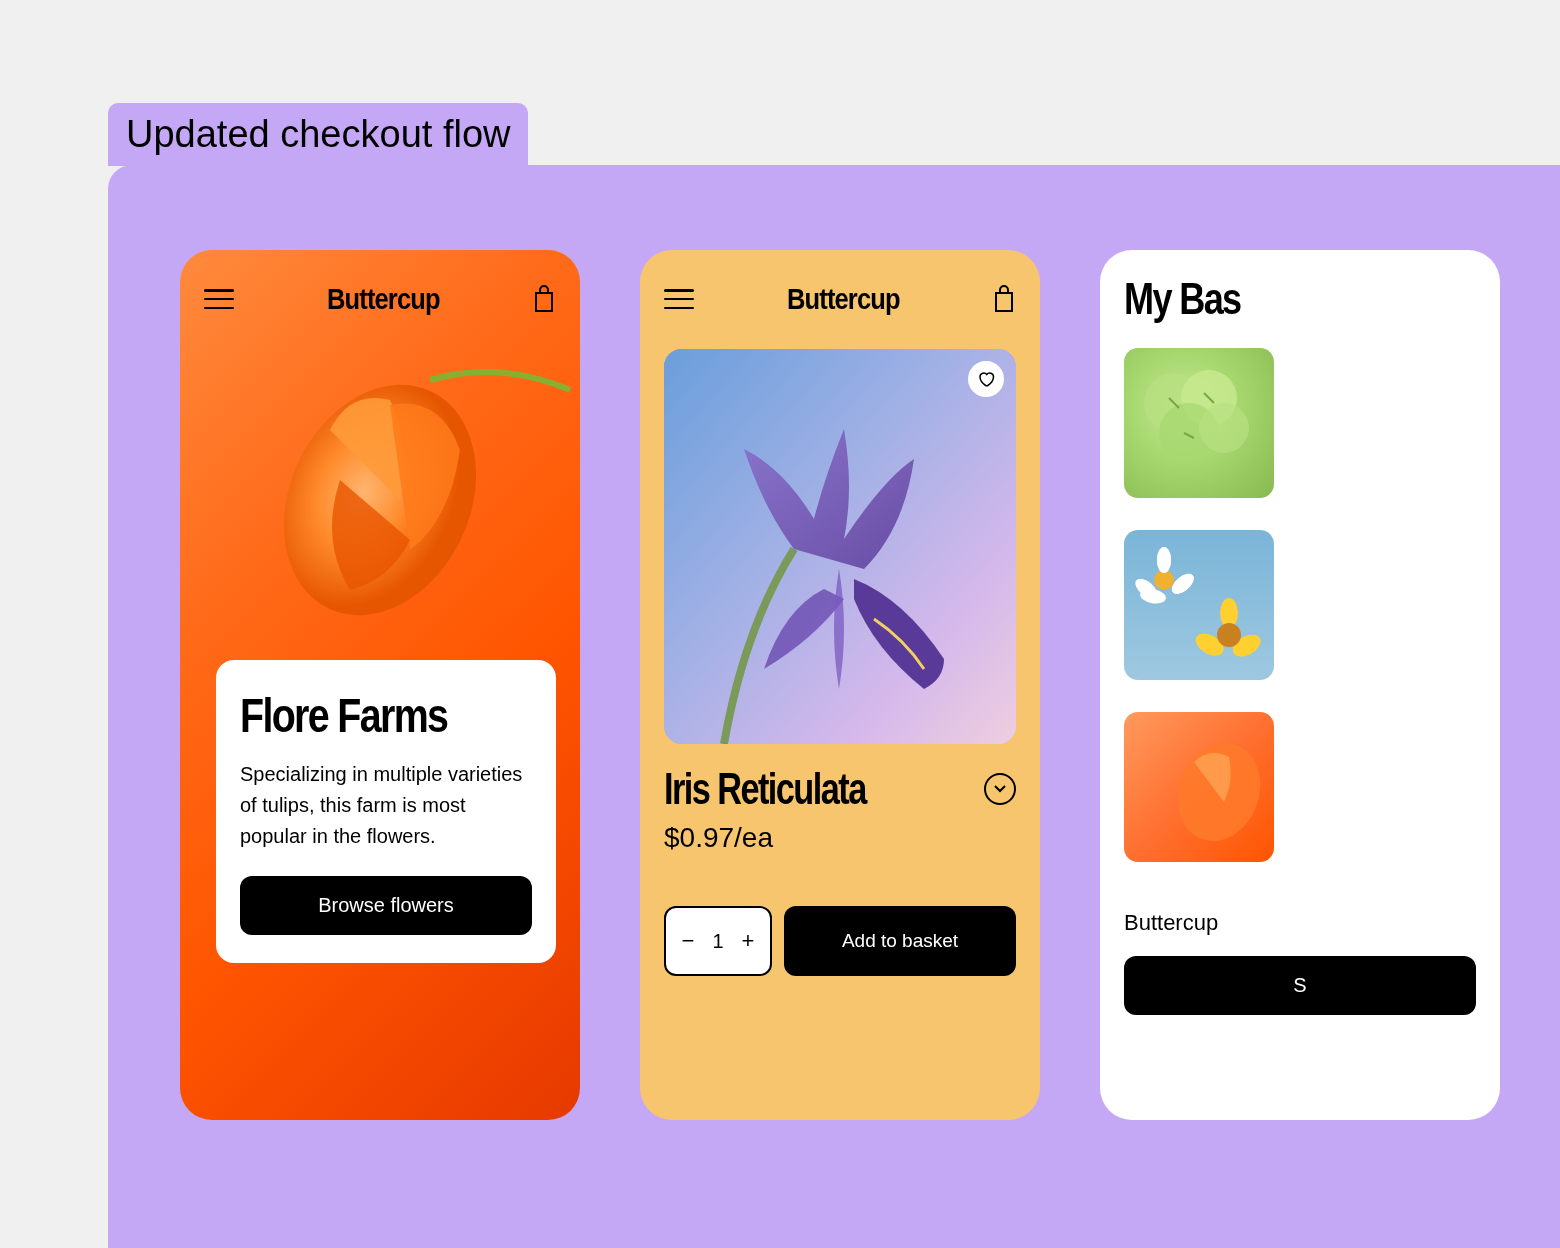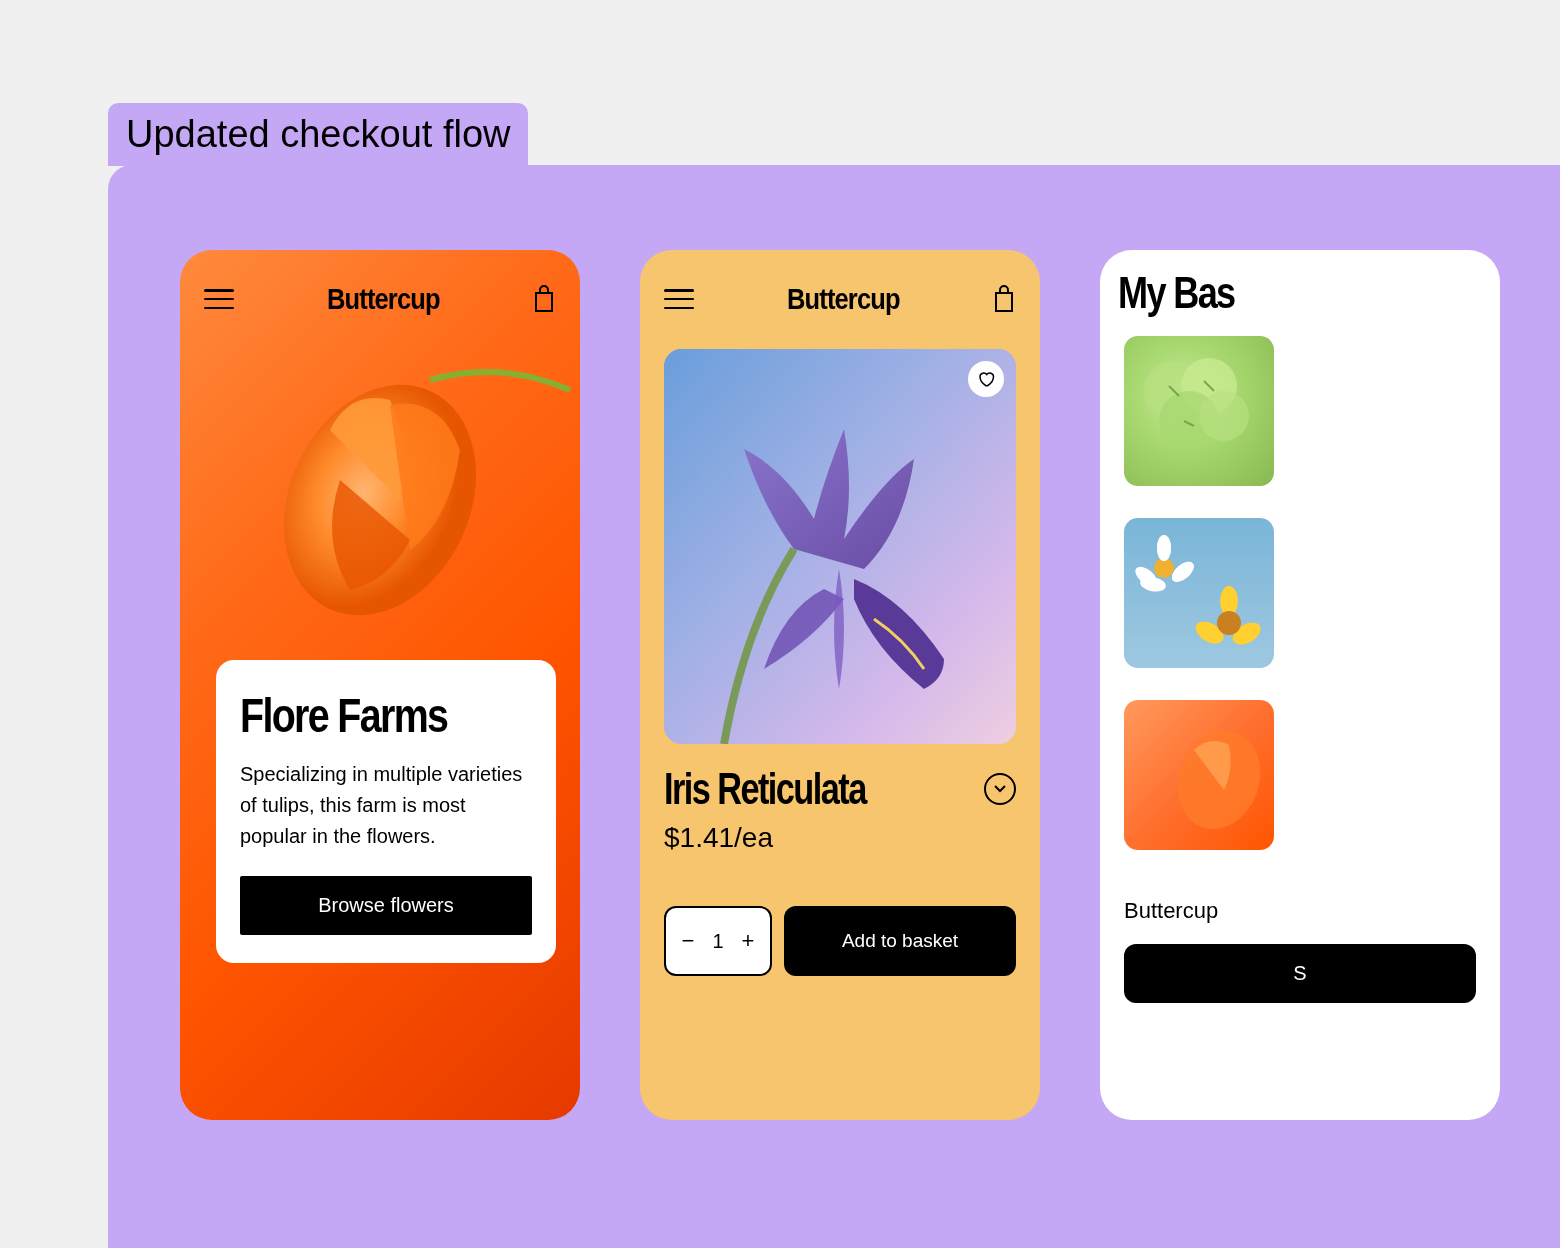--- a/index.html
+++ b/index.html
@@ -141,21 +141,21 @@
       font-size: 20px;
       line-height: 1.55;
       color: #000;
       margin-bottom: 24px;
     }
     
     .btn-black {
       background: #000;
       color: #fff;
       border: none;
-      border-radius: 2px;
+      border-radius: 12px;
       padding: 18px 30px;
       font-size: 20px;
       font-weight: 500;
       width: 100%;
       cursor: pointer;
     }
     
     .product-image-container {
       margin: 14px 24px 0 24px;
       border-radius: 18px;
@@ -271,21 +271,21 @@
       color: #fff;
       border: none;
       border-radius: 12px;
       padding: 24px;
       font-size: 19px;
       font-weight: 500;
       cursor: pointer;
     }
     
     .basket-header {
-      padding: 18px;
+      padding: 24px;
     }
     
     .basket-title {
       font-family: Arial, sans-serif;
       font-weight: 900;
       font-size: 44px;
       letter-spacing: -2px;
       color: #000;
       transform: scaleX(0.82);
       transform-origin: left;
@@ -430,21 +430,21 @@
 
     <div class="product-info">
       <div class="product-title-row">
         <h2 class="product-title">Iris Reticulata</h2>
         <button class="expand-btn">
           <svg width="14" height="10" viewBox="0 0 14 10" fill="none" stroke="#000" stroke-width="2">
             <path d="M2 2l5 5 5-5"></path>
           </svg>
         </button>
       </div>
-      <div class="product-price">$1.41/ea</div>
+      <div class="product-price">$0.97/ea</div>
     </div>
 
     <div class="product-actions">
       <div class="qty-stepper">
         <button class="qty-btn">−</button>
         <span class="qty-value">1</span>
         <button class="qty-btn">+</button>
       </div>
       <button class="add-btn">Add to basket</button>
     </div>

